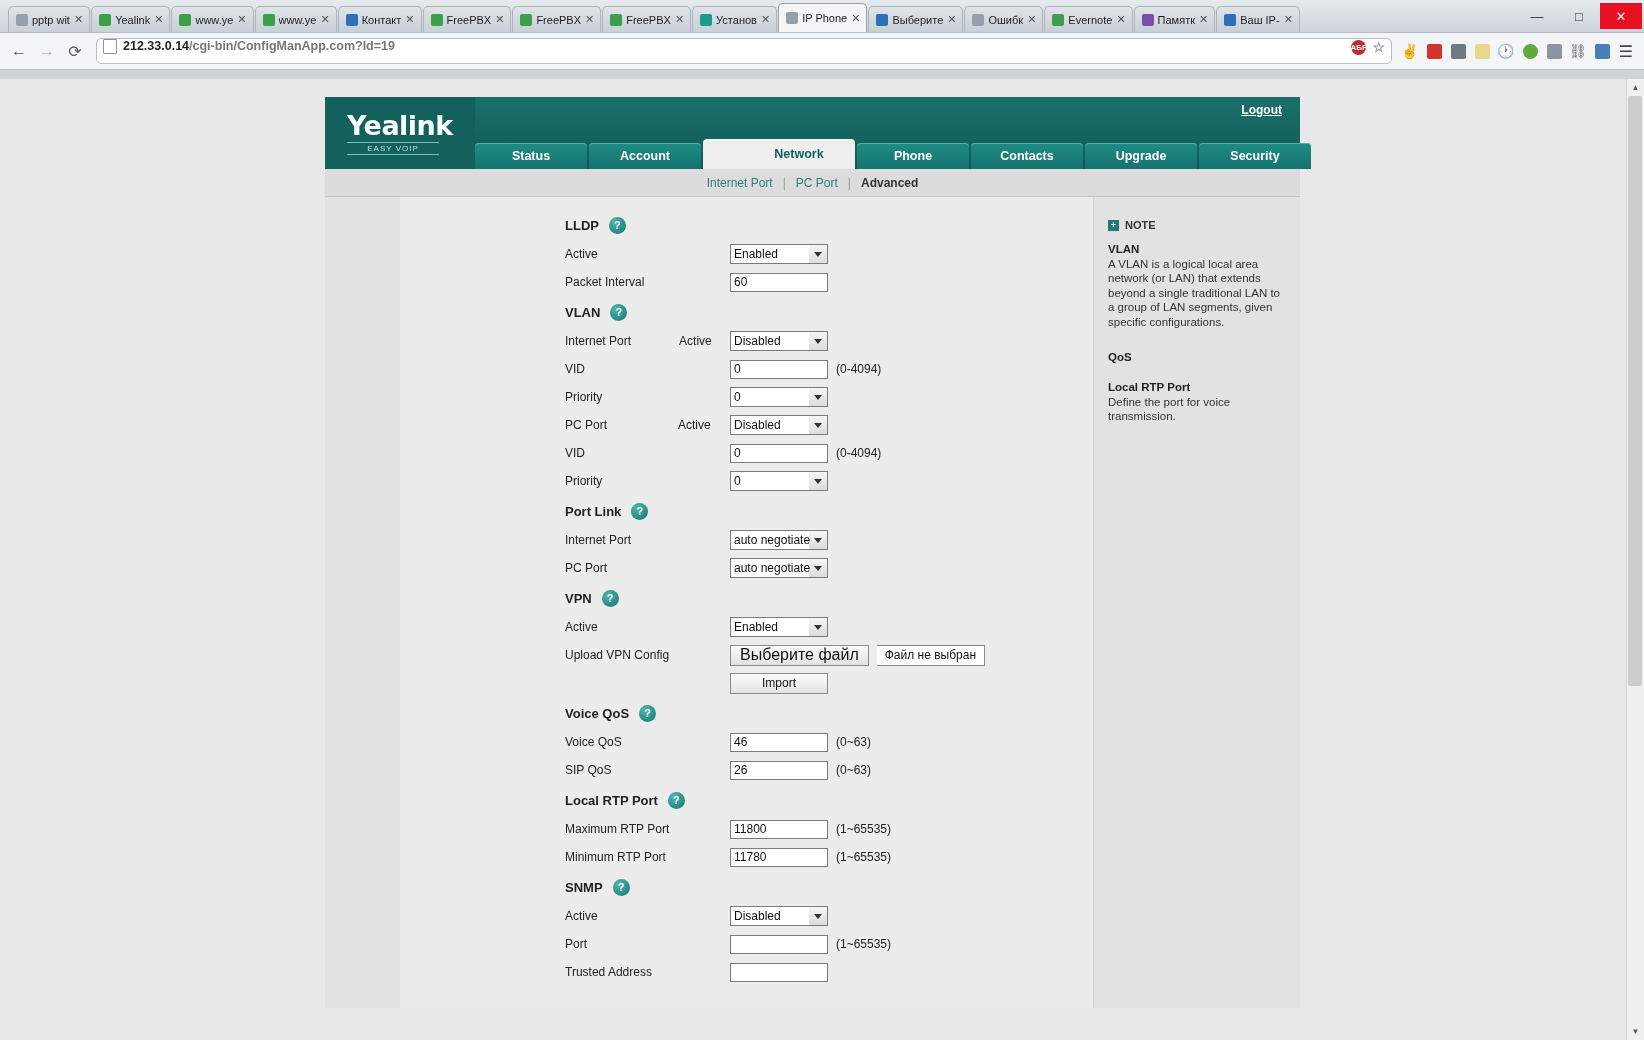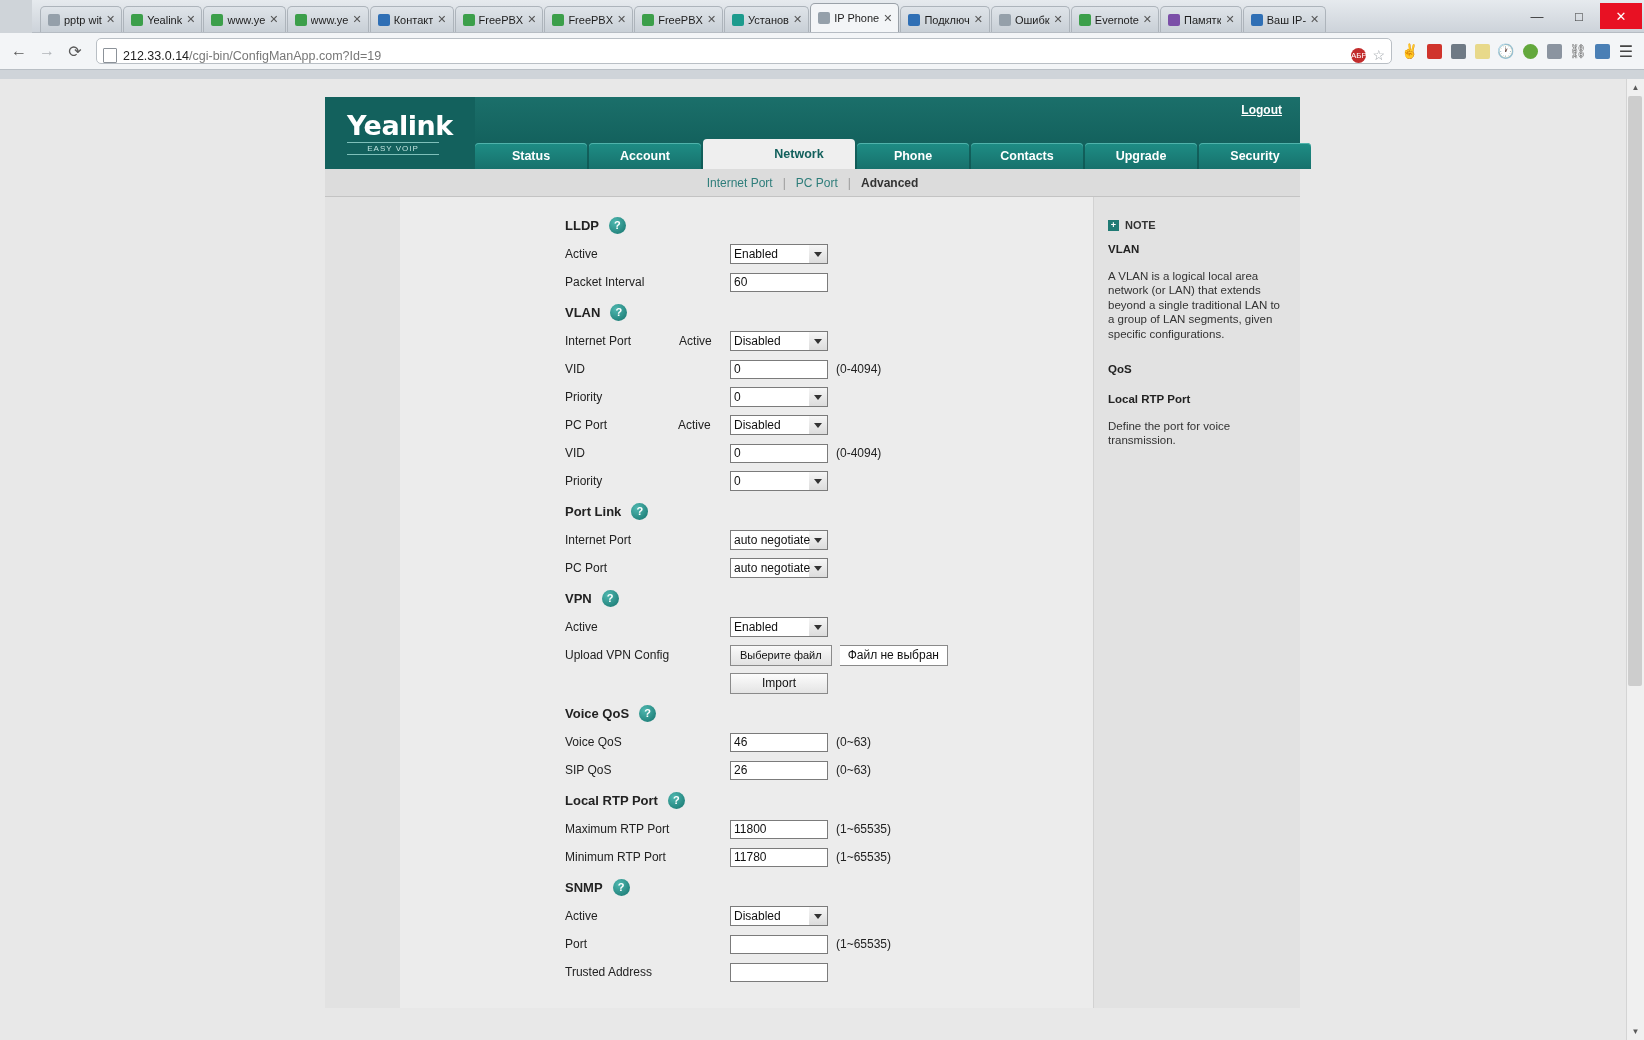--- a/index.html
+++ b/index.html
@@ -24,21 +24,20 @@
     background: #cfd4d9;
   }
   .titlebar {
     height: 32px;
     background: linear-gradient(#e6eaee, #cdd3da);
     position: relative;
     display: flex;
     align-items: flex-end;
     padding-left: 8px;
     border-bottom: 1px solid #b6bcc3;
-    margin-left: 32px;
   }
   .tabstrip {
     display: flex;
     align-items: flex-end;
     height: 32px;
     overflow: hidden;
     flex: 1;
   }
   .tab {
     display: flex;
@@ -119,26 +118,27 @@
     margin-right: 2px;
   }
   .navbtn.disabled { color: #b0b4b8; }
   .urlbar {
     flex: 1;
     height: 24px;
     background: #fff;
     border: 1px solid #b9bfc5;
     border-radius: 5px;
     display: flex;
-    align-items: flex-end;
+    align-items: flex-start;
     padding: 0 6px;
     margin: 0 6px;
     font-size: 12.5px;
     color: #333;
     position: relative;
+    font-weight: bold;
   }
   .urlbar .lockpage {
     width: 12px; height: 13px;
     border: 1px solid #8c9299;
     background: #fff;
     margin-right: 6px;
     border-radius: 1px;
     flex: 0 0 12px;
   }
   .url-host { color: #222; }
@@ -312,21 +312,21 @@
     font-size: 11px; font-weight: bold; color: #333;
     margin-bottom: 12px;
   }
   .note-hdr .plus {
     width: 11px; height: 11px;
     background: #1f7a74; color: #fff;
     font-size: 9px; line-height: 11px; text-align: center;
     display: inline-block;
   }
   .note-title { font-size: 11.5px; font-weight: bold; color: #222; margin-top: 10px; }
-  .note-text { font-size: 11.5px; color: #333; line-height: 1.25; margin-top: 14px; }
+  .note-text { font-size: 11.5px; color: #333; line-height: 1.25; margin-top: 2px; }
 
   .section { margin-bottom: 2px; }
   .sect-hdr {
     display: flex;
     align-items: center;
     gap: 10px;
     padding: 6px 0 6px 165px;
   }
   .sect-title { font-size: 13px; font-weight: bold; color: #222; }
   .qmark {
@@ -394,21 +394,21 @@
     padding: 0 3px;
     box-sizing: border-box;
     font-family: "Liberation Sans", sans-serif;
   }
   .hint { font-size: 12px; color: #222; }
   .filerow { display: flex; align-items: center; }
   .filebtn {
     height: 21px;
     border: 1px solid #8a8a8a;
     background: linear-gradient(#fafafa, #e2e2e2);
-    font-size: 11px;
+    font-size: 16px;
     color: #111;
     padding: 0 9px;
     display: flex; align-items: center;
     box-sizing: border-box;
   }
   .filename {
     height: 21px;
     border: 1px solid #8a8a8a;
     border-left: none;
     background: #fff;
@@ -480,21 +480,21 @@
         <span class="tab-title">Установ</span>
         <span class="tab-close">✕</span>
       </div>
       <div class="tab active">
         <span class="favicon fav-gray"></span>
         <span class="tab-title">IP Phone</span>
         <span class="tab-close">✕</span>
       </div>
       <div class="tab">
         <span class="favicon fav-blue"></span>
-        <span class="tab-title">Подключ</span>
+        <span class="tab-title">Выберите</span>
         <span class="tab-close">✕</span>
       </div>
       <div class="tab">
         <span class="favicon fav-gray"></span>
         <span class="tab-title">Ошибк</span>
         <span class="tab-close">✕</span>
       </div>
       <div class="tab">
         <span class="favicon fav-green"></span>
         <span class="tab-title">Evernote</span>

